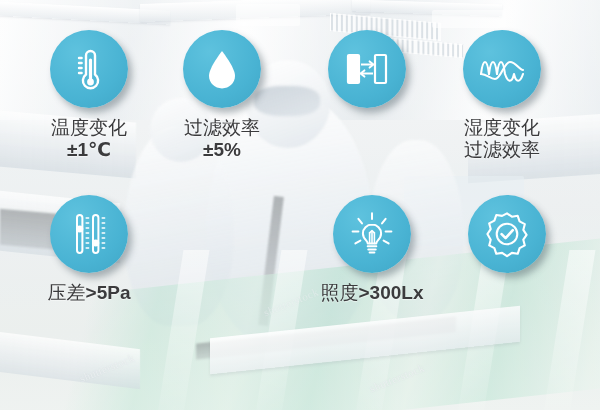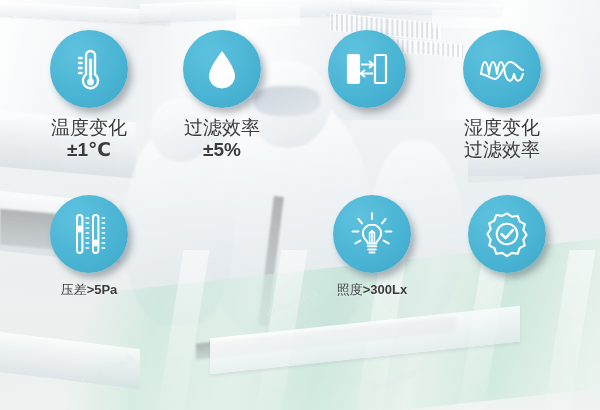--- a/index.html
+++ b/index.html
@@ -103,21 +103,21 @@
     display:flex;align-items:center;justify-content:center;
     box-shadow:4px 5px 7px rgba(70,86,96,.42);
   }
   .circle svg{display:block;}
   .label{
     margin-top:9px;color:#3b3b3d;line-height:1.16;
     text-shadow:0 1px 1px rgba(255,255,255,.6);
   }
   .l1{font-size:19px;}
   .l2{font-size:19px;font-weight:bold;}
-  .oneline{font-size:13px;}
+  .oneline{font-size:19px;}
   .oneline b{font-weight:bold;}
 </style>
 </head>
 <body>
 
 <div id="stage">
 
   <div class="bg bg-base"></div>
 
   <div class="bg">

